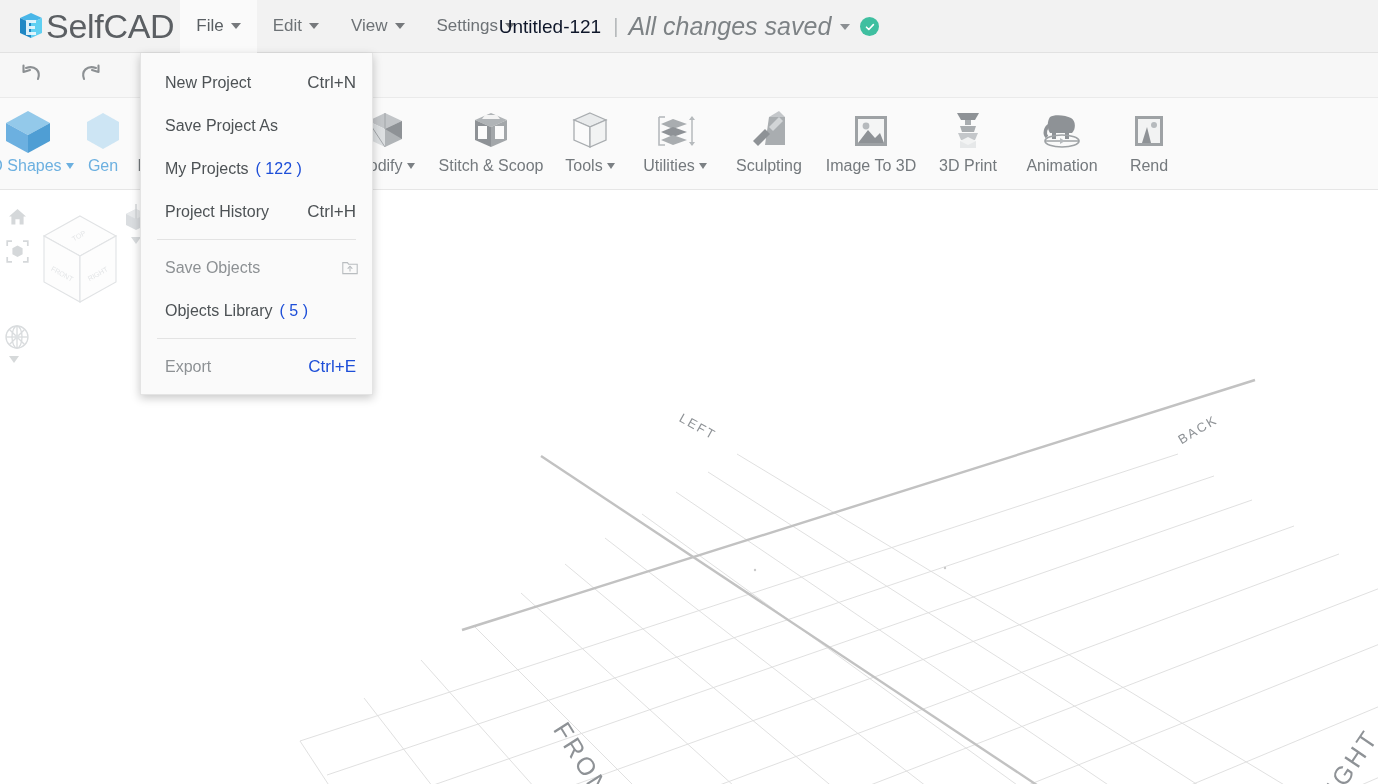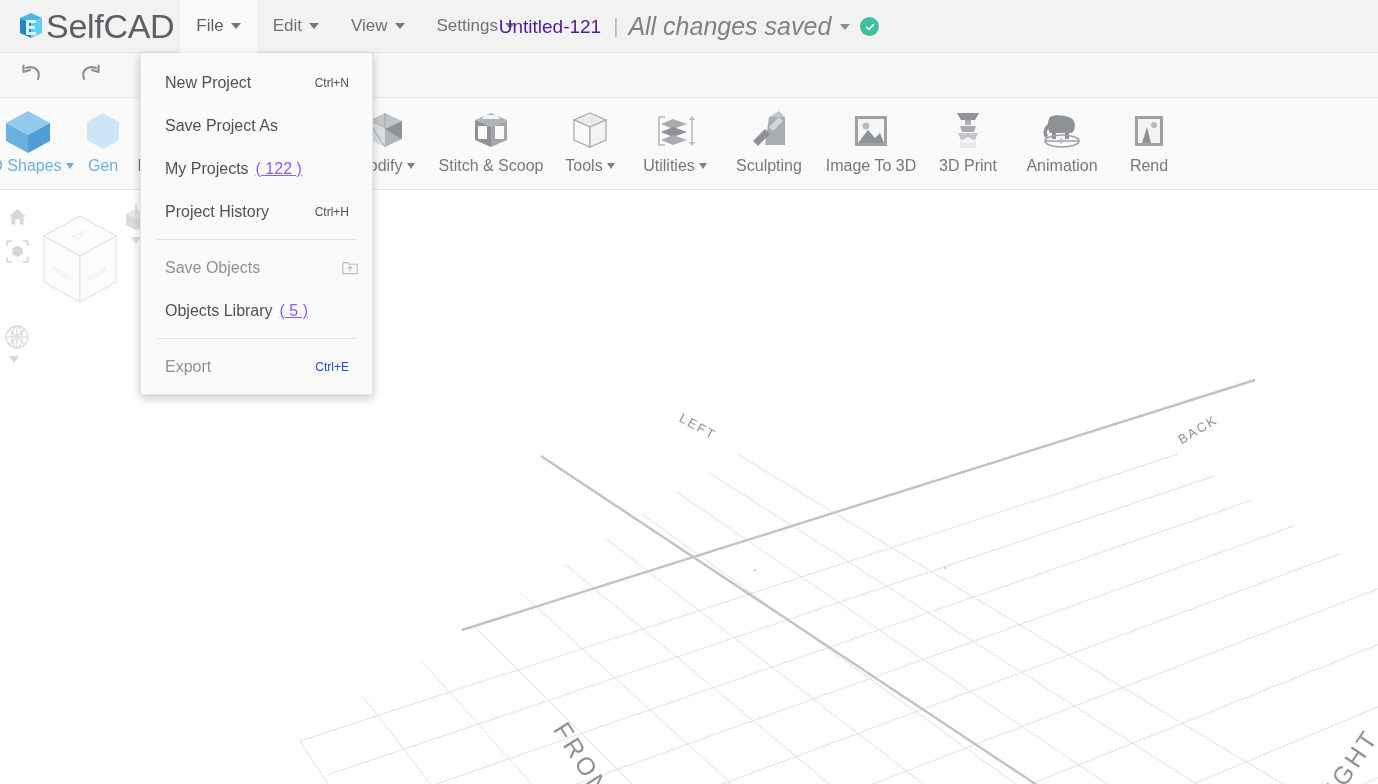--- a/index.html
+++ b/index.html
@@ -33,21 +33,21 @@
   .caret {
     width: 0; height: 0; border-left: 5px solid transparent;
     border-right: 5px solid transparent; border-top: 6px solid #76797c;
     display:inline-block;
   }
   .title-zone {
     position: absolute; left: 0; right: 0; top: 0; height: 53px;
     display: flex; align-items: center; justify-content: center; gap: 0;
     pointer-events: none;
   }
-  .proj-title { font-size: 19px; color: #4c1d95; pointer-events:auto; }
+  .proj-title { font-size: 19px; color: #0f172a; pointer-events:auto; }
   .title-sep { color: #b5b9bb; font-size: 20px; margin: 0 10px 0 12px; font-weight:300; }
   .saved-text { font-size: 25px; color: #7d8285; pointer-events:auto;font-style:italic; }
   .saved-caret {
     width:0;height:0;border-left:5px solid transparent;border-right:5px solid transparent;
     border-top:6px solid #8b8f92; margin-left:9px; display:inline-block;
   }
   .saved-badge {
     width: 19px; height: 19px; border-radius: 50%; background: #3fbfa0;
     margin-left: 10px; display:flex; align-items:center; justify-content:center;
     pointer-events:auto;
@@ -111,22 +111,22 @@
     z-index: 40;
   }
   .dd-item {
     height: 43px; display: flex; align-items: center;
     padding: 0 24px; font-size: 16px; color: #4d5255; cursor: default;
     position: relative;
   }
   .dd-item.highlight { background: #cdcdcd; }
   .dd-item.muted { color: #8d9194; }
   .dd-label { white-space: nowrap; }
-  .dd-count { margin-left: 7px; color: #8b5cf6; white-space: nowrap; text-decoration: underline; }
-  .dd-short { position: absolute; right: 23px; font-size: 12px; color: #4d5255; }
+  .dd-count { margin-left: 7px; color: #1d4ed8; white-space: nowrap; }
+  .dd-short { position: absolute; right: 16px; font-size: 17px; color: #4d5255; }
   .dd-item.muted .dd-short { color:#1d4ed8; }
   .dd-ico { position:absolute; right: 14px; display:flex; align-items:center; }
   .dd-sep { height: 1px; background: #e3e3e3; margin: 6px 16px; }
 </style>
 </head>
 <body>
 
 <div id="app">
 
   <div class="viewport">

